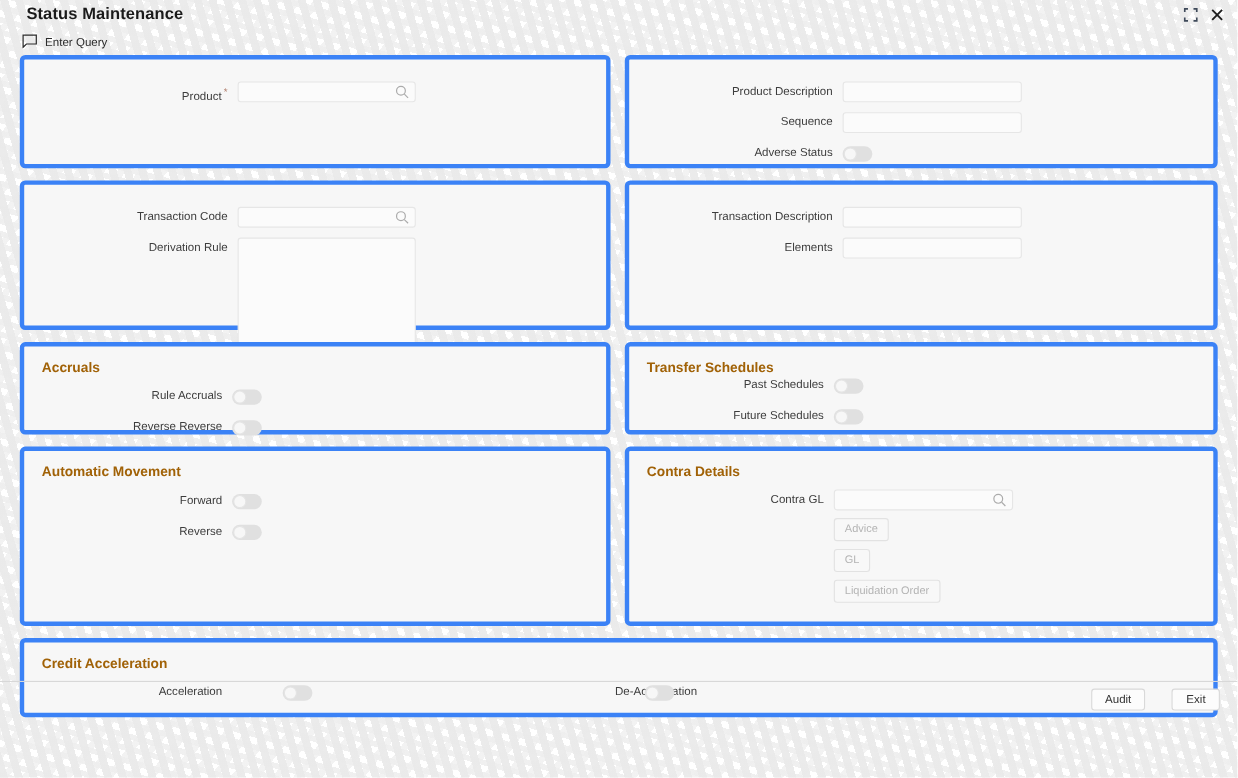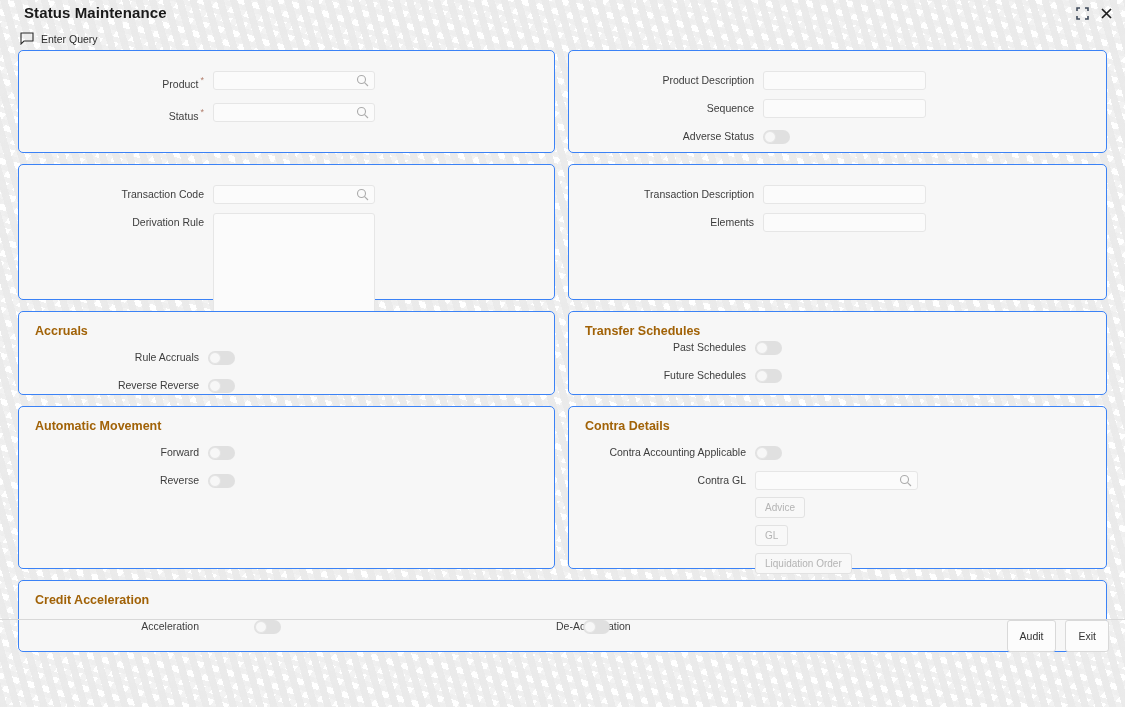--- a/index.html
+++ b/index.html
@@ -72,21 +72,21 @@
   }
 
   
   .panel-row {
     display: flex;
     margin: 0 18px 0 18px;
     gap: 13px;
   }
   .panel {
     background: #f7f7f7;
-    border: 1px solid #3b82f6;
+    border: 4px solid #3b82f6;
     border-radius: 5px;
     box-sizing: border-box;
     position: relative;
   }
   .panel.left  { width: 537px; }
   .panel.right { width: 539px; }
   .panel.full  { width: 1089px; }
 
   .panel-title {
     font-size: 12.5px;
@@ -186,23 +186,24 @@
   }
 
   
   .footer {
     position: absolute;
     left: 0; right: 0;
     bottom: 0;
     height: 32px;
     border-top: 1px solid #d8d8d8;
     display: flex;
+    align-items: center;
     justify-content: flex-end;
     padding-right: 16px;
-    gap: 9px;
+    gap: 24px;
     z-index: 2;
   }
   .fbtn {
     border: 1px solid #d9d9d9;
     background: #fcfcfc;
     border-radius: 3px;
     font-size: 10.5px;
     color: #333;
     padding: 3px 12px;
     font-family: "Liberation Sans", sans-serif;
@@ -256,31 +257,20 @@
         <span class="inp w-lov">
           <span class="lov-icon">
             <svg width="13" height="13" viewBox="0 0 13 13">
                 <circle cx="5.5" cy="5.5" r="4" fill="none" stroke="#6b6b6b" stroke-width="1.1"></circle>
                 <path d="M8.6 8.6 L12 12" stroke="#6b6b6b" stroke-width="1.1"></path>
               </svg>
           </span>
         </span>
       </div>
 
-      <div class="frow lw-a">
-        <span class="lbl"><span>Status</span><span class="req">*</span></span>
-        <span class="inp w-lov">
-          <span class="lov-icon">
-            <svg width="13" height="13" viewBox="0 0 13 13">
-                <circle cx="5.5" cy="5.5" r="4" fill="none" stroke="#6b6b6b" stroke-width="1.1"></circle>
-                <path d="M8.6 8.6 L12 12" stroke="#6b6b6b" stroke-width="1.1"></path>
-              </svg>
-          </span>
-        </span>
-      </div>
     </div>
 
     <div class="panel right" style="height:103px">
       <div class="spacer-v"></div>
 
       <div class="frow lw-b">
         <span class="lbl">Product Description</span>
         <span class="inp w-plain"></span>
       </div>
 
@@ -377,24 +367,20 @@
 
       <div class="frow lw-c">
         <span class="lbl">Reverse</span>
         <span class="toggle"></span>
       </div>
     </div>
 
     <div class="panel right" style="height:163px">
       <div class="panel-title">Contra Details</div>
 
-      <div class="frow lw-d" style="margin-top:10px">
-        <span class="lbl">Contra Accounting Applicable</span>
-        <span class="toggle"></span>
-      </div>
 
       <div class="frow lw-d">
         <span class="lbl">Contra GL</span>
         <span class="inp w-gl">
           <span class="lov-icon">
             <svg width="13" height="13" viewBox="0 0 13 13">
                 <circle cx="5.5" cy="5.5" r="4" fill="none" stroke="#6b6b6b" stroke-width="1.1"></circle>
                 <path d="M8.6 8.6 L12 12" stroke="#6b6b6b" stroke-width="1.1"></path>
               </svg>
           </span>

